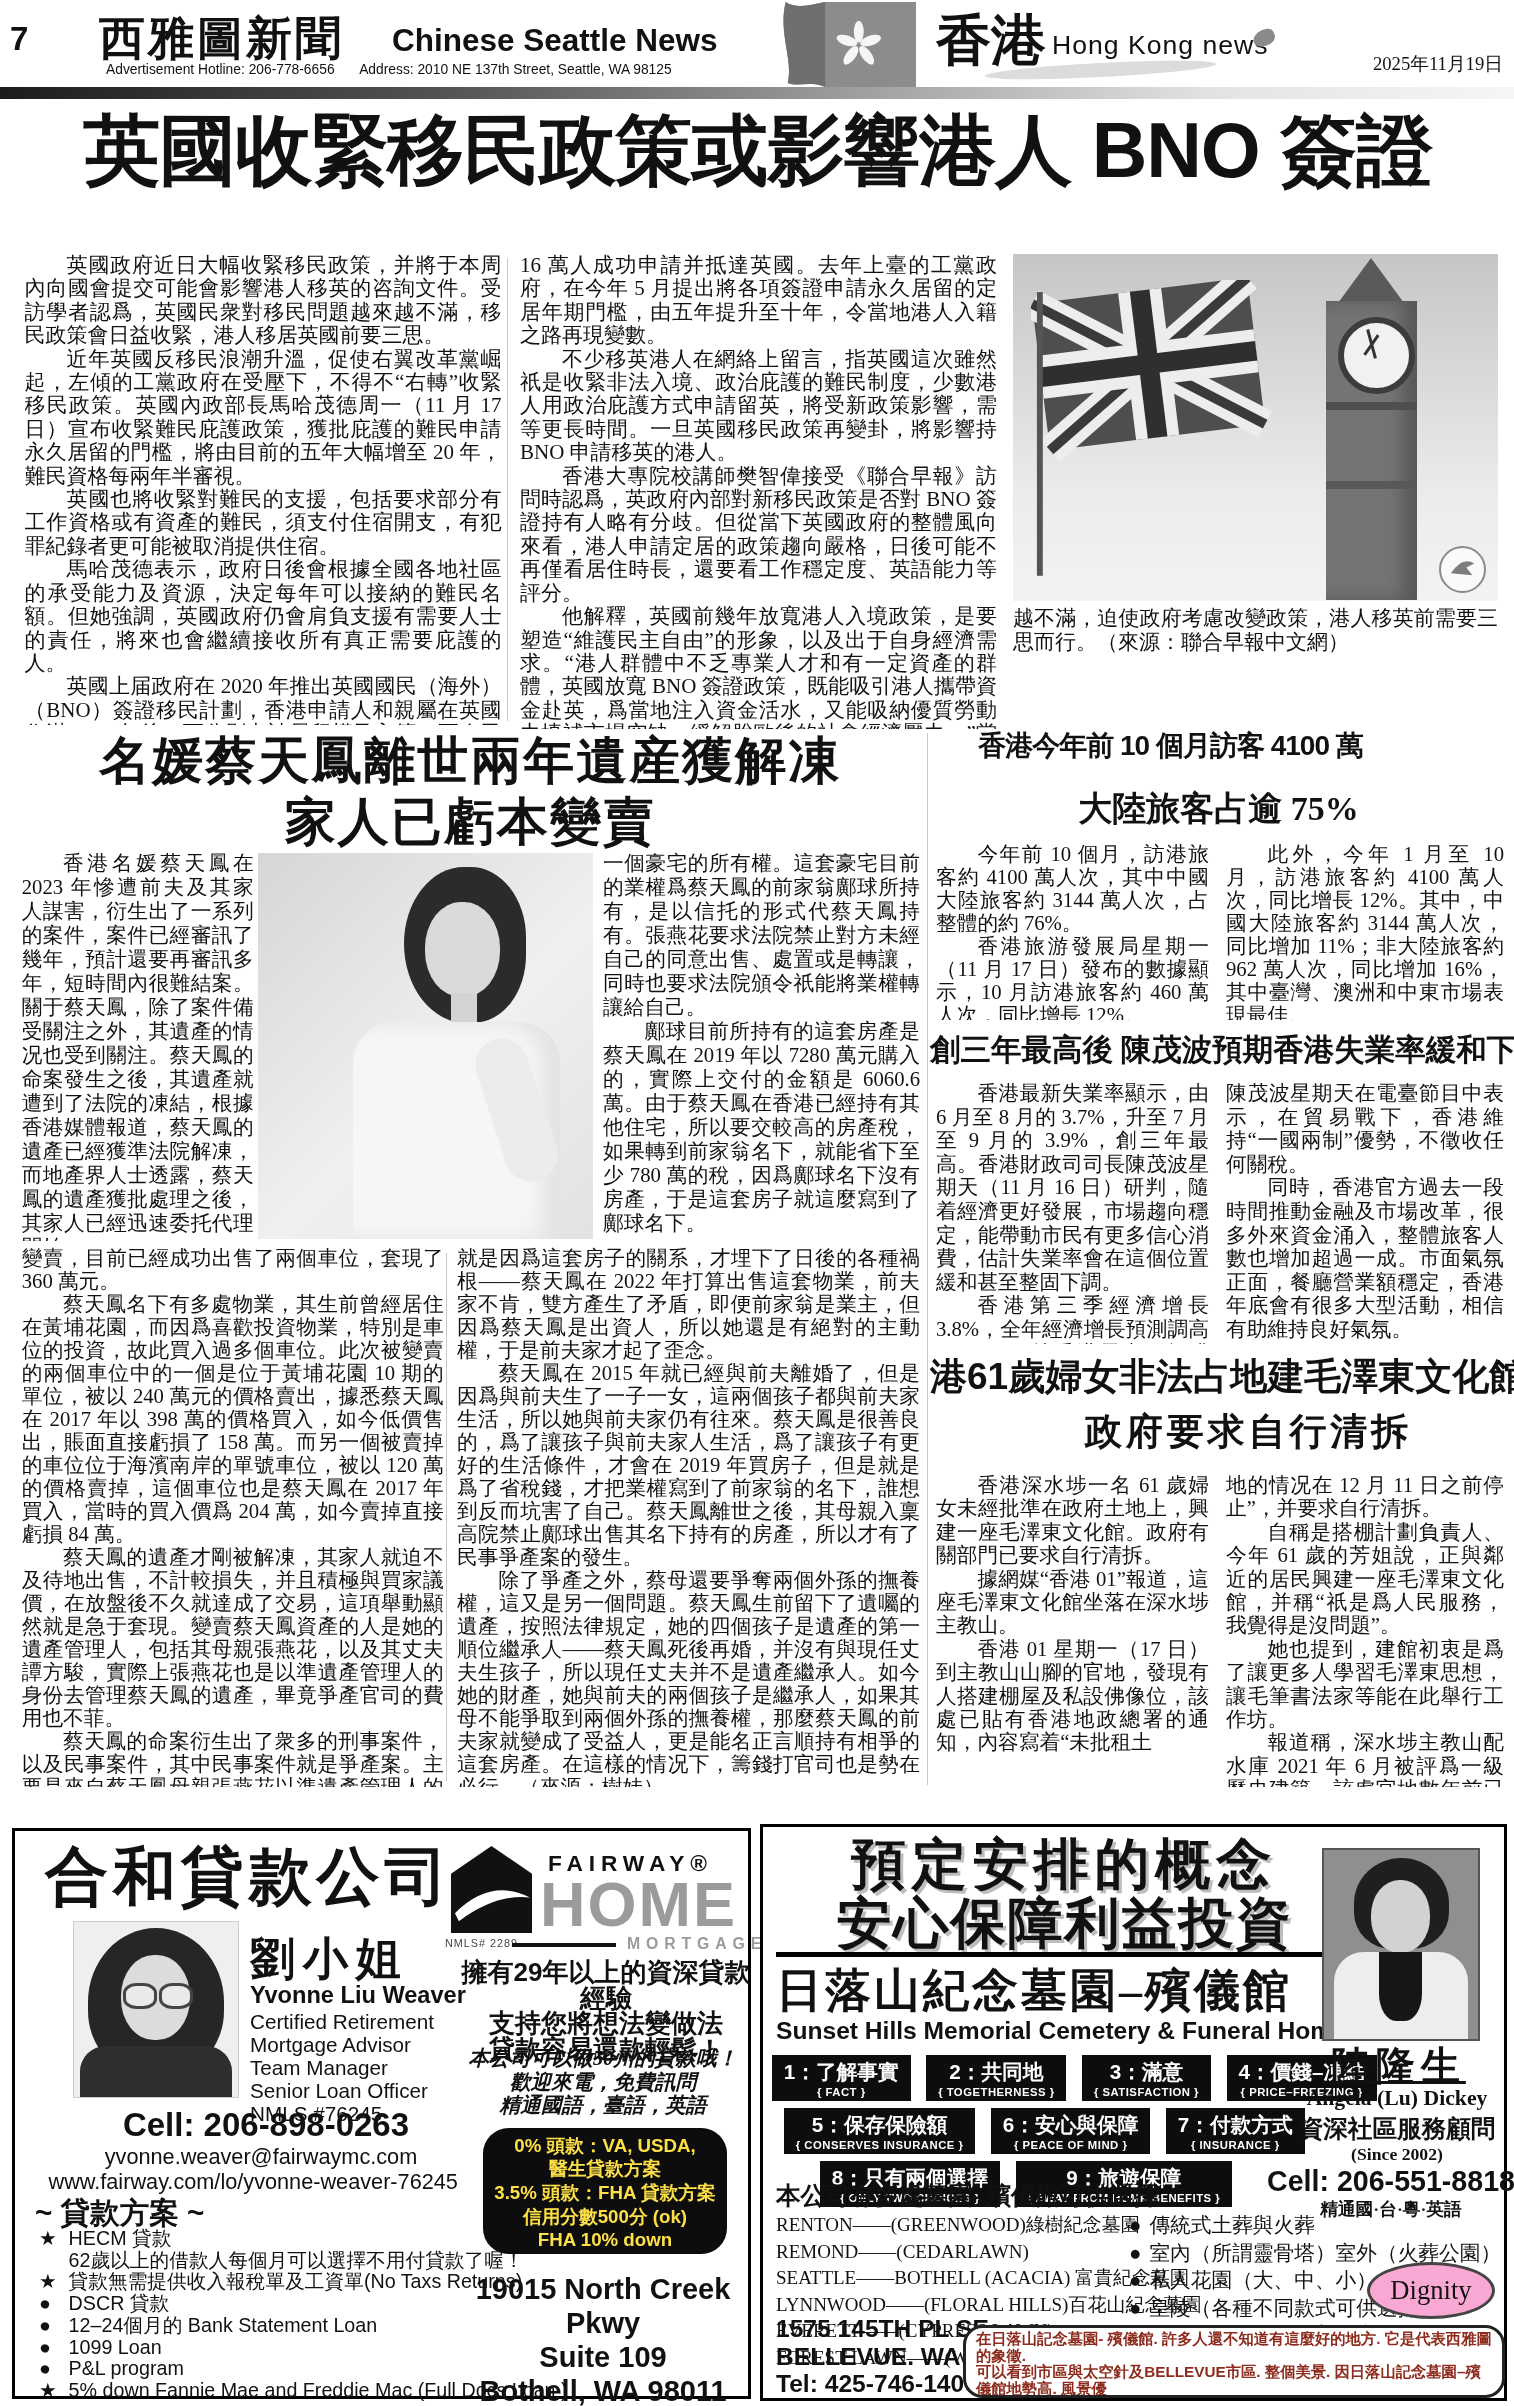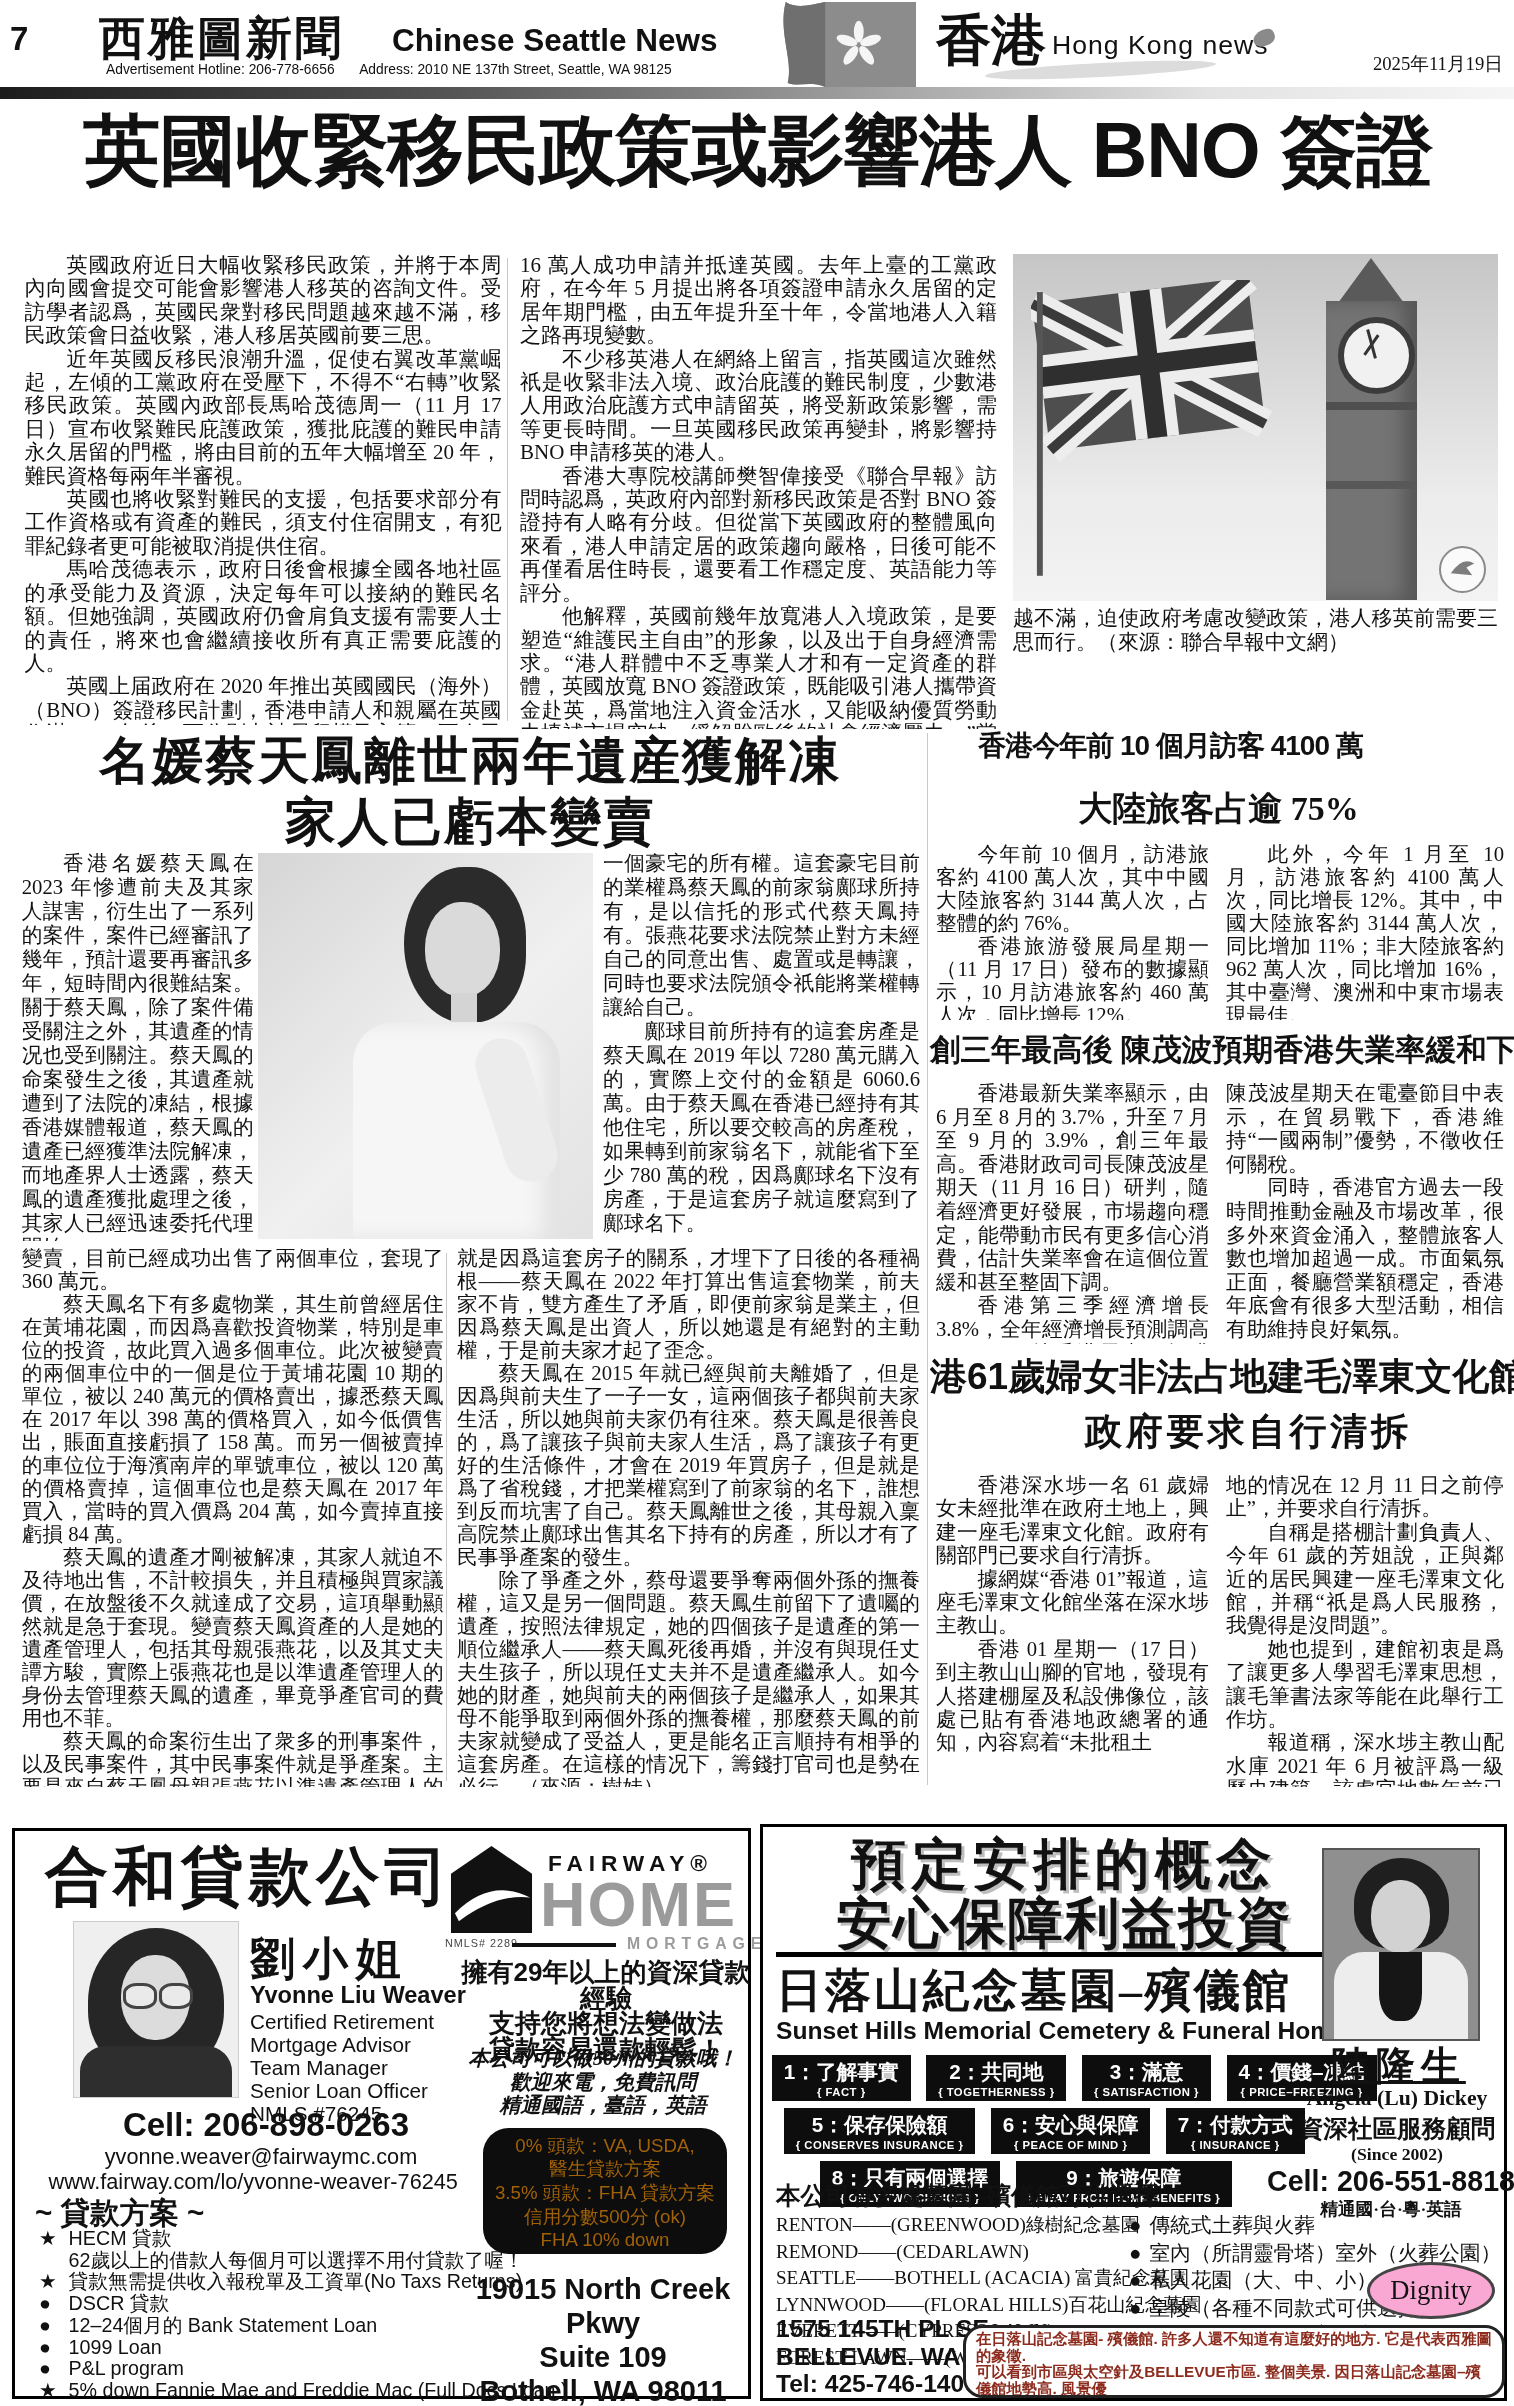--- a/index.html
+++ b/index.html
@@ -20,21 +20,21 @@
            background:linear-gradient(90deg,#1c1c1c,#555 30%,#9a9a9a 55%,#e3e3e3 80%,#f6f6f6);}
   .adbox{position:absolute;border:3.9px solid #000;background:#fff;}
   .nbox{background:#0d0d0d;color:#fff;text-align:center;padding:3px 11.8px;margin-right:15.8px;}
   .nbox .bn{font-size:20.7px;font-weight:700;font-family:"Liberation Sans",sans-serif;}
   .nbox .be{font-size:11.3px;font-weight:700;font-family:"Liberation Sans",sans-serif;letter-spacing:0.5px;}
   .loan-item{display:flex;align-items:flex-start;line-height:21.7px;}
   .loan-item .mk{width:29.6px;flex:0 0 29.6px;}
   .svc{margin:0;line-height:27.6px;}
   .svc .mk2{margin-right:7.9px;}
   .rednote p{margin:0;color:#8d2c1e;font-weight:700;line-height:16.7px;}
-  .blackbox{background:#0d0d0d;color:#a16207;border-radius:25.6px;text-align:center;font-weight:400;}
+  .blackbox{background:#0d0d0d;color:#fde047;border-radius:25.6px;text-align:center;font-weight:700;}
   .blackbox p{margin:0;line-height:23.6px;}
   .plist p{margin:0;}
   .photo{position:absolute;overflow:hidden;}
 </style>
 </head>
 <body>
 
 <div class="page">
 
   <div class="abs sans hd" style="left:9.9px;top:19.7px;font-size:33px;">7</div>

